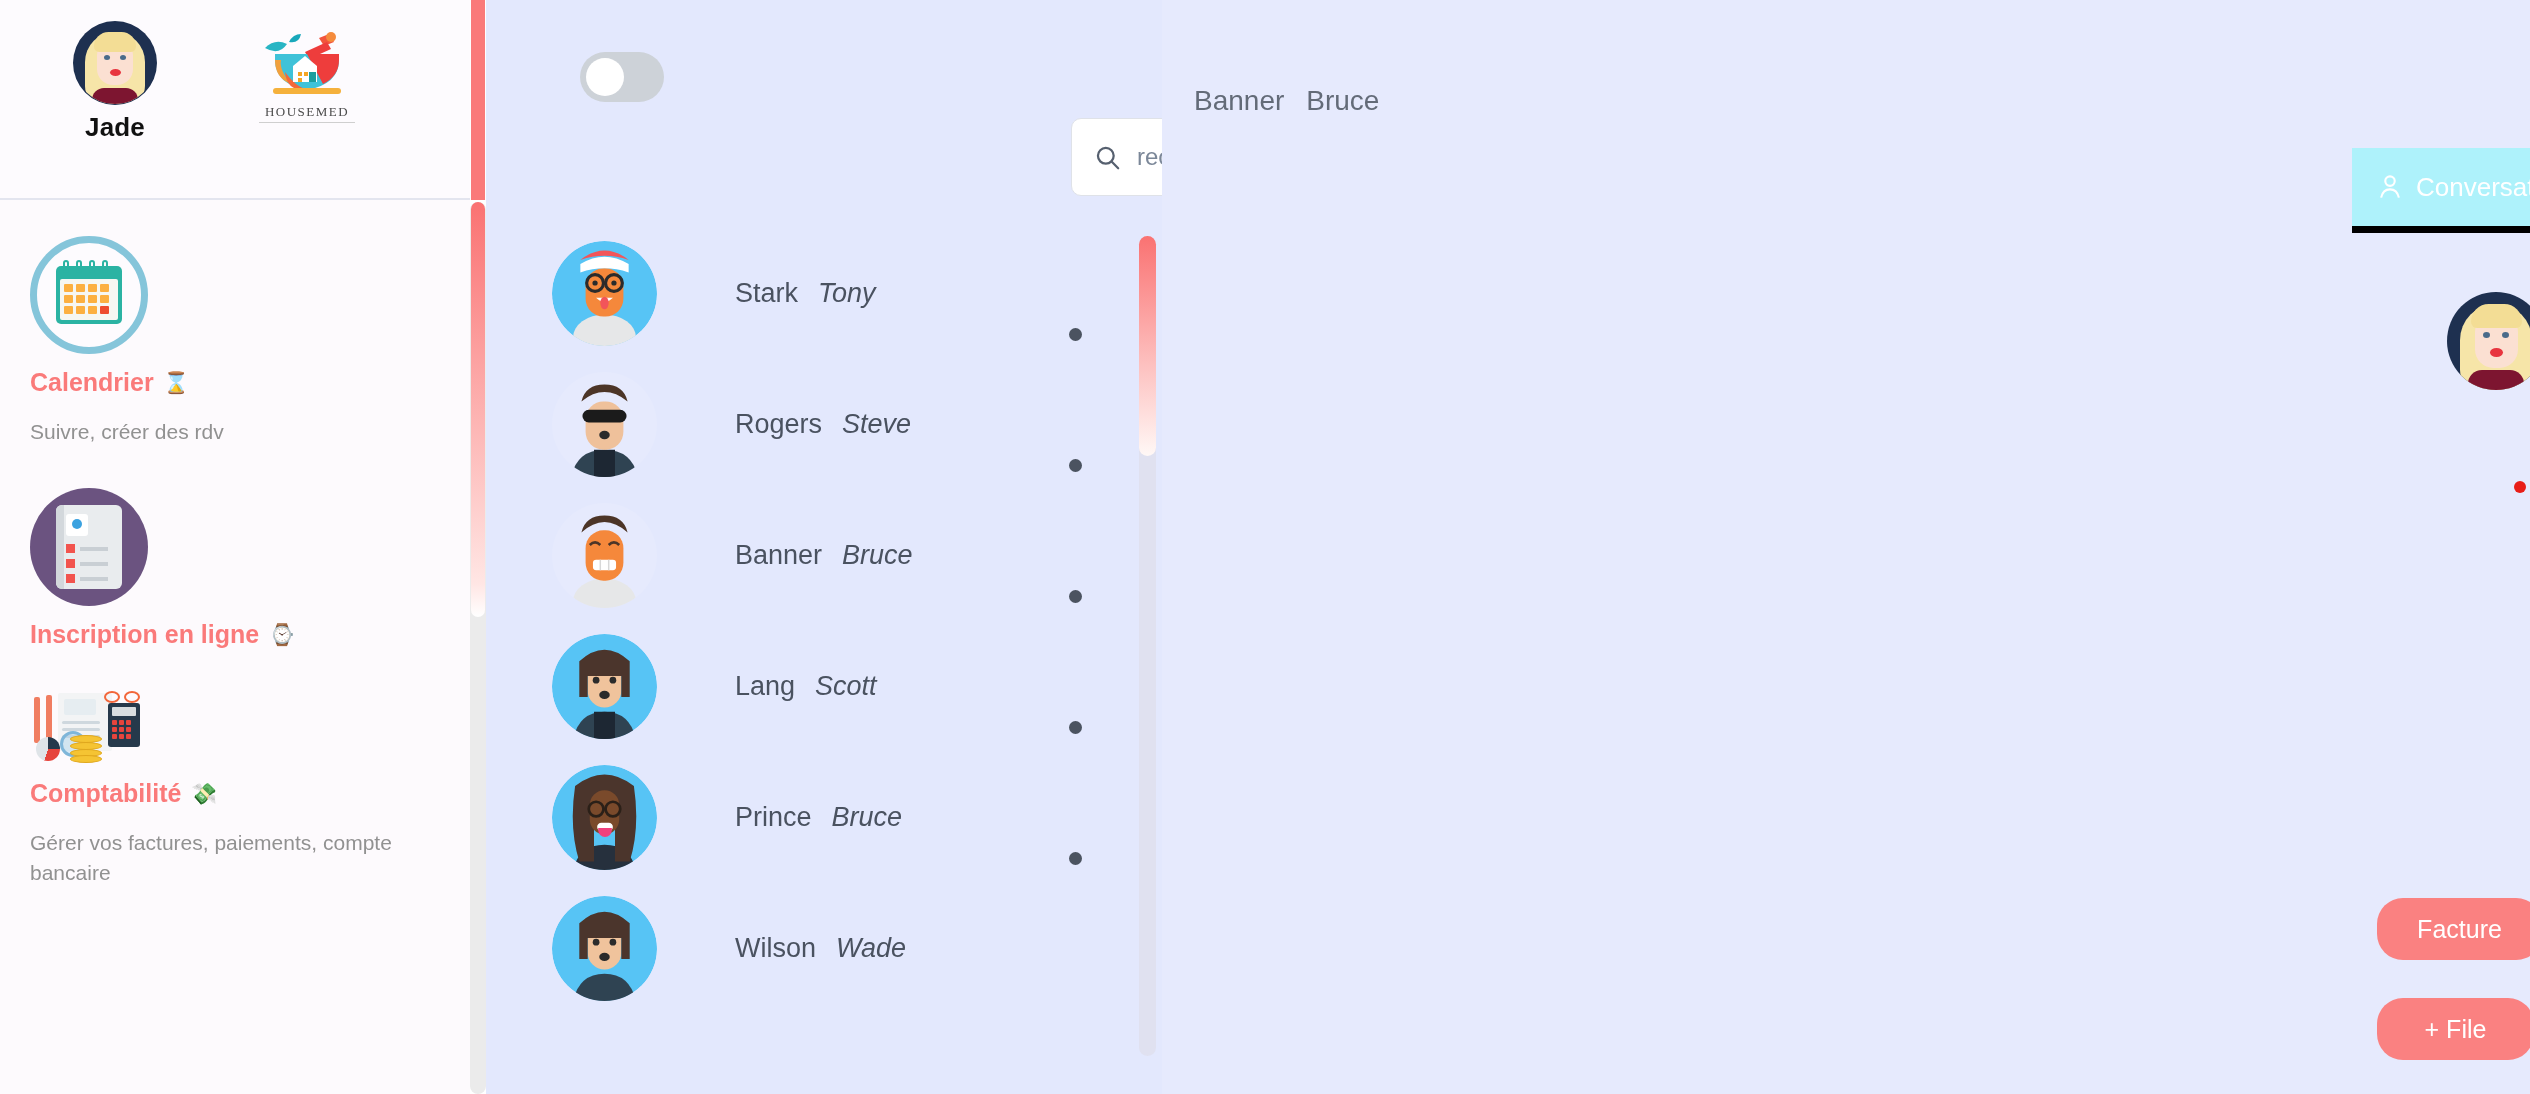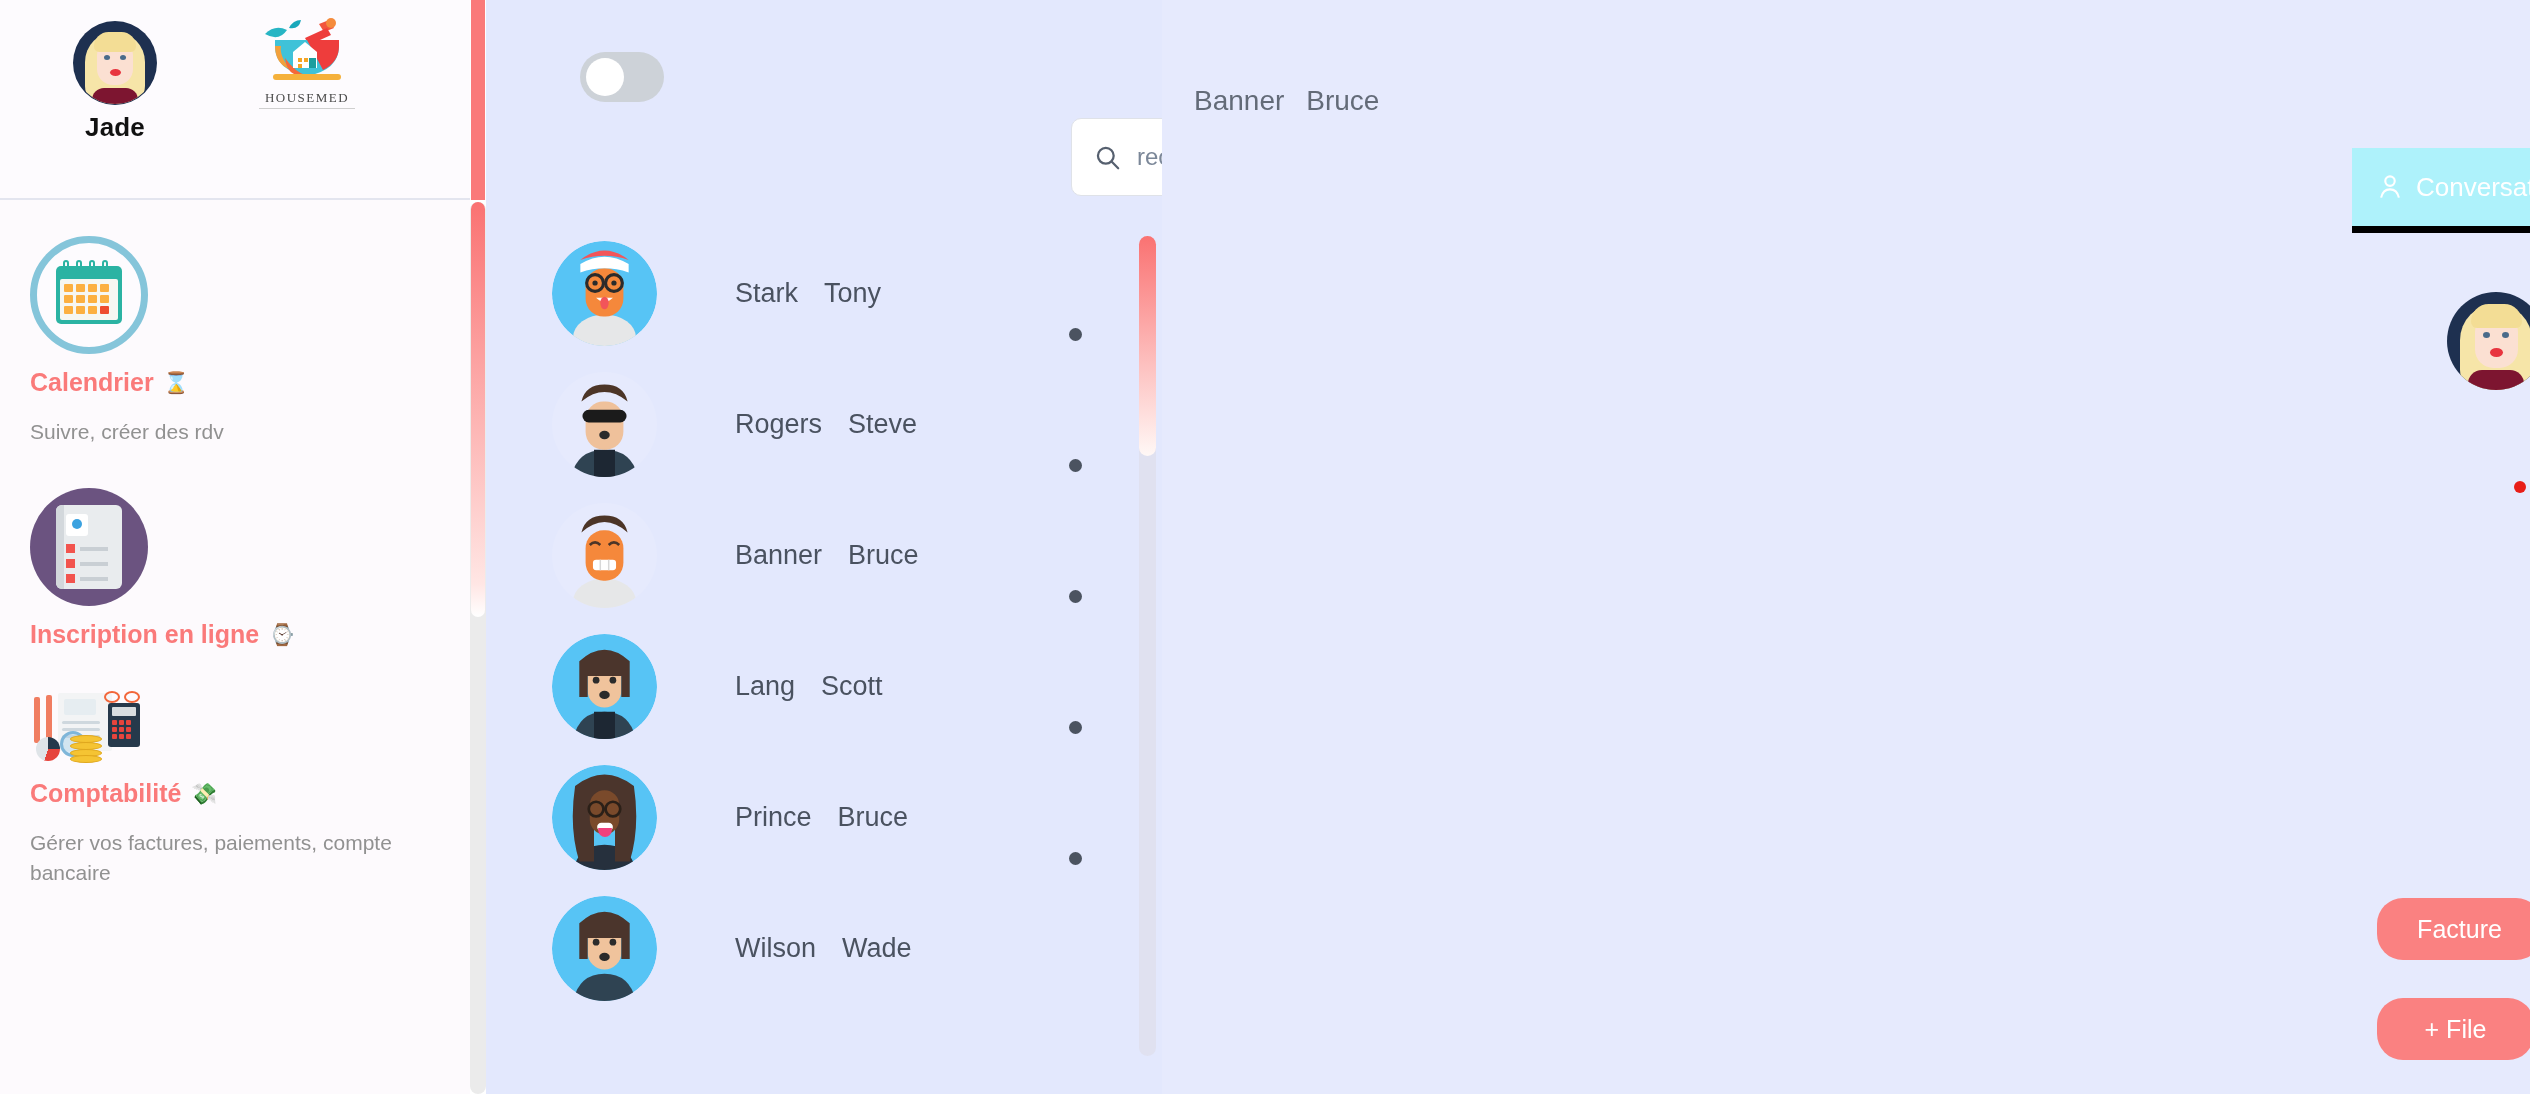--- a/index.html
+++ b/index.html
@@ -51,21 +51,21 @@
     background: #f3dd95; border-radius: 21px 21px 8px 8px;
   }
   .avatar-jade .eye { position: absolute; top: 33px; width: 6px; height: 5px; background: #4a6b8a; border-radius: 50%; }
   .avatar-jade .eye.l { left: 30px; } .avatar-jade .eye.r { left: 46px; }
   .avatar-jade .lips { position: absolute; left: 36px; top: 47px; width: 11px; height: 7px; background: #e8353f; border-radius: 50%; }
   .avatar-jade .dress { position: absolute; left: 18px; bottom: 0; width: 46px; height: 16px; background: #7d1530; border-radius: 12px 12px 0 0; }
   .profile-name {
     margin-top: 8px; font-size: 26px; font-weight: bold; color: #111;
     letter-spacing: .2px;
   }
-  .logo-block { padding-top: 18px; padding-left: 18px; }
+  .logo-block { padding-top: 32px; padding-left: 18px; }
   .logo-wrap { width: 118px; display: flex; flex-direction: column; align-items: center; }
   .logo-text {
     font-family: "Liberation Serif", serif;
     font-size: 13px; letter-spacing: 1.5px; color: #4b4b4b;
     border-bottom: 1px solid #cfcfcf; padding: 1px 6px 2px 6px; margin-top: 1px;
   }
 
   .sidebar-menu { padding: 36px 0 0 0; }
   .menu-item { padding: 0 30px 42px 30px; }
   .menu-icon-wrap { margin-bottom: 14px; }
@@ -167,21 +167,21 @@
   .status-dot {
     position: absolute; left: 583px; bottom: 18px; width: 13px; height: 13px;
     border-radius: 50%; background: #4b5360;
   }
   .c-avatar {
     width: 105px; height: 105px; border-radius: 50%; position: relative; overflow: hidden;
     flex: 0 0 105px;
   }
   .c-name { margin-left: 78px; font-size: 27px; color: #4a5260; white-space: nowrap; }
   .c-name .fam { font-weight: normal; }
-  .c-name .giv { margin-left: 26px; }
+  .c-name .giv { margin-left: 20px; font-style: italic; }
 
   
   .ct-track { position: absolute; right: 6px; top: 236px; width: 17px; height: 820px; background: #e0e1f0; border-radius: 9px; }
   .ct-thumb { position: absolute; right: 6px; top: 236px; width: 17px; height: 220px; border-radius: 9px;
               background: linear-gradient(#fa7272, #fff8f6); }
 
   
   .main { flex: 1 1 auto; height: 1094px; background: #e6eafd; position: relative; overflow: hidden; }
 
   .main-header { position: relative; height: 148px; }

